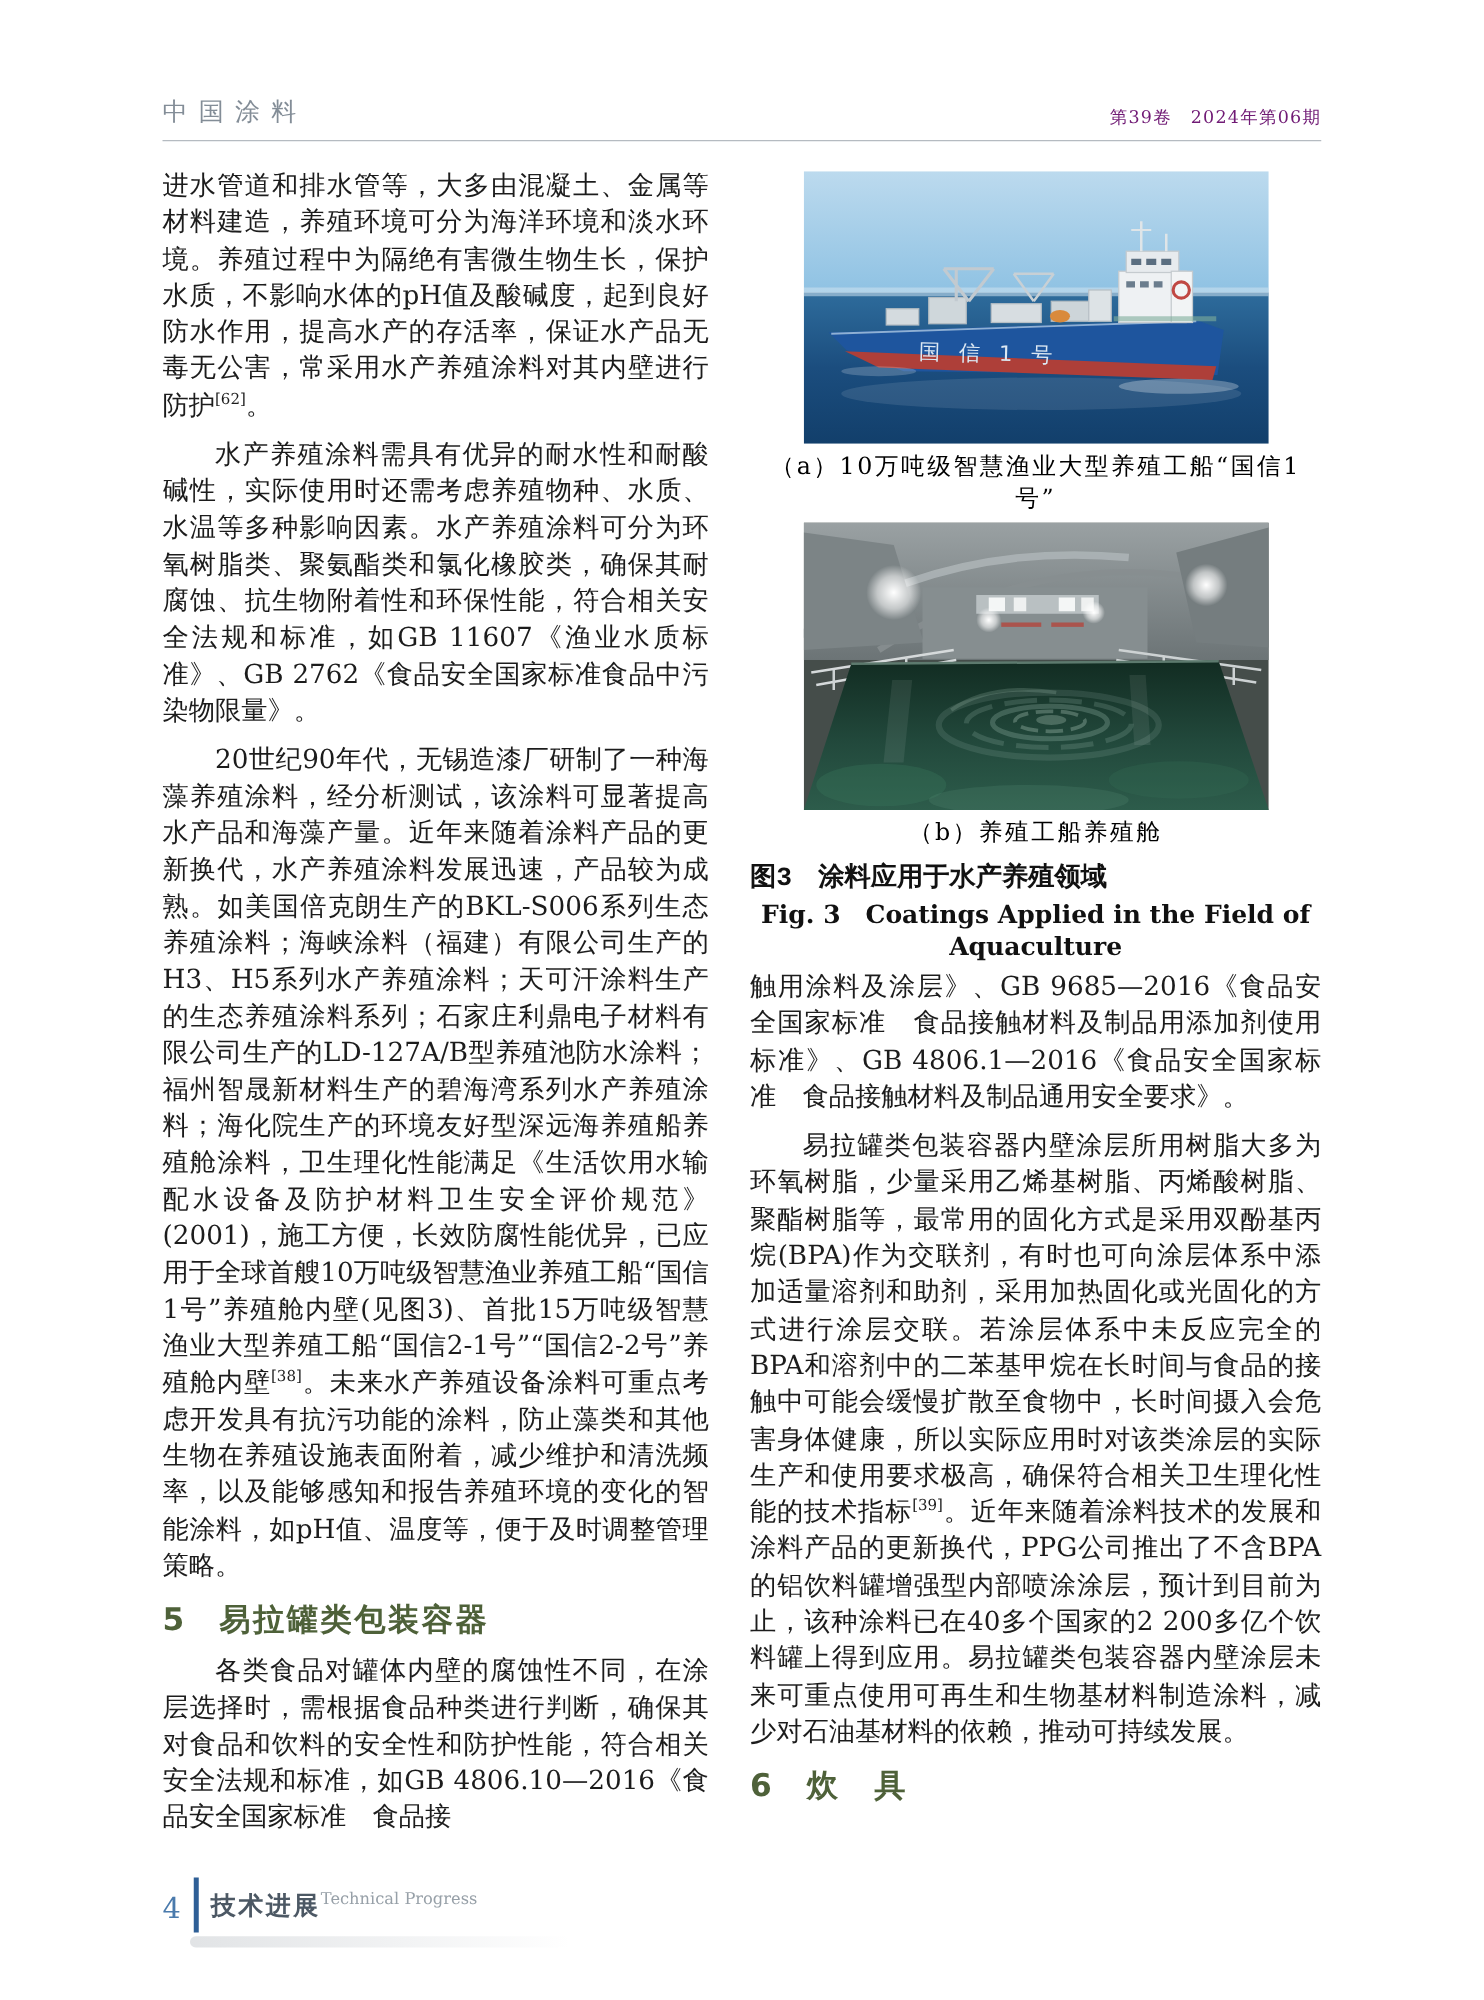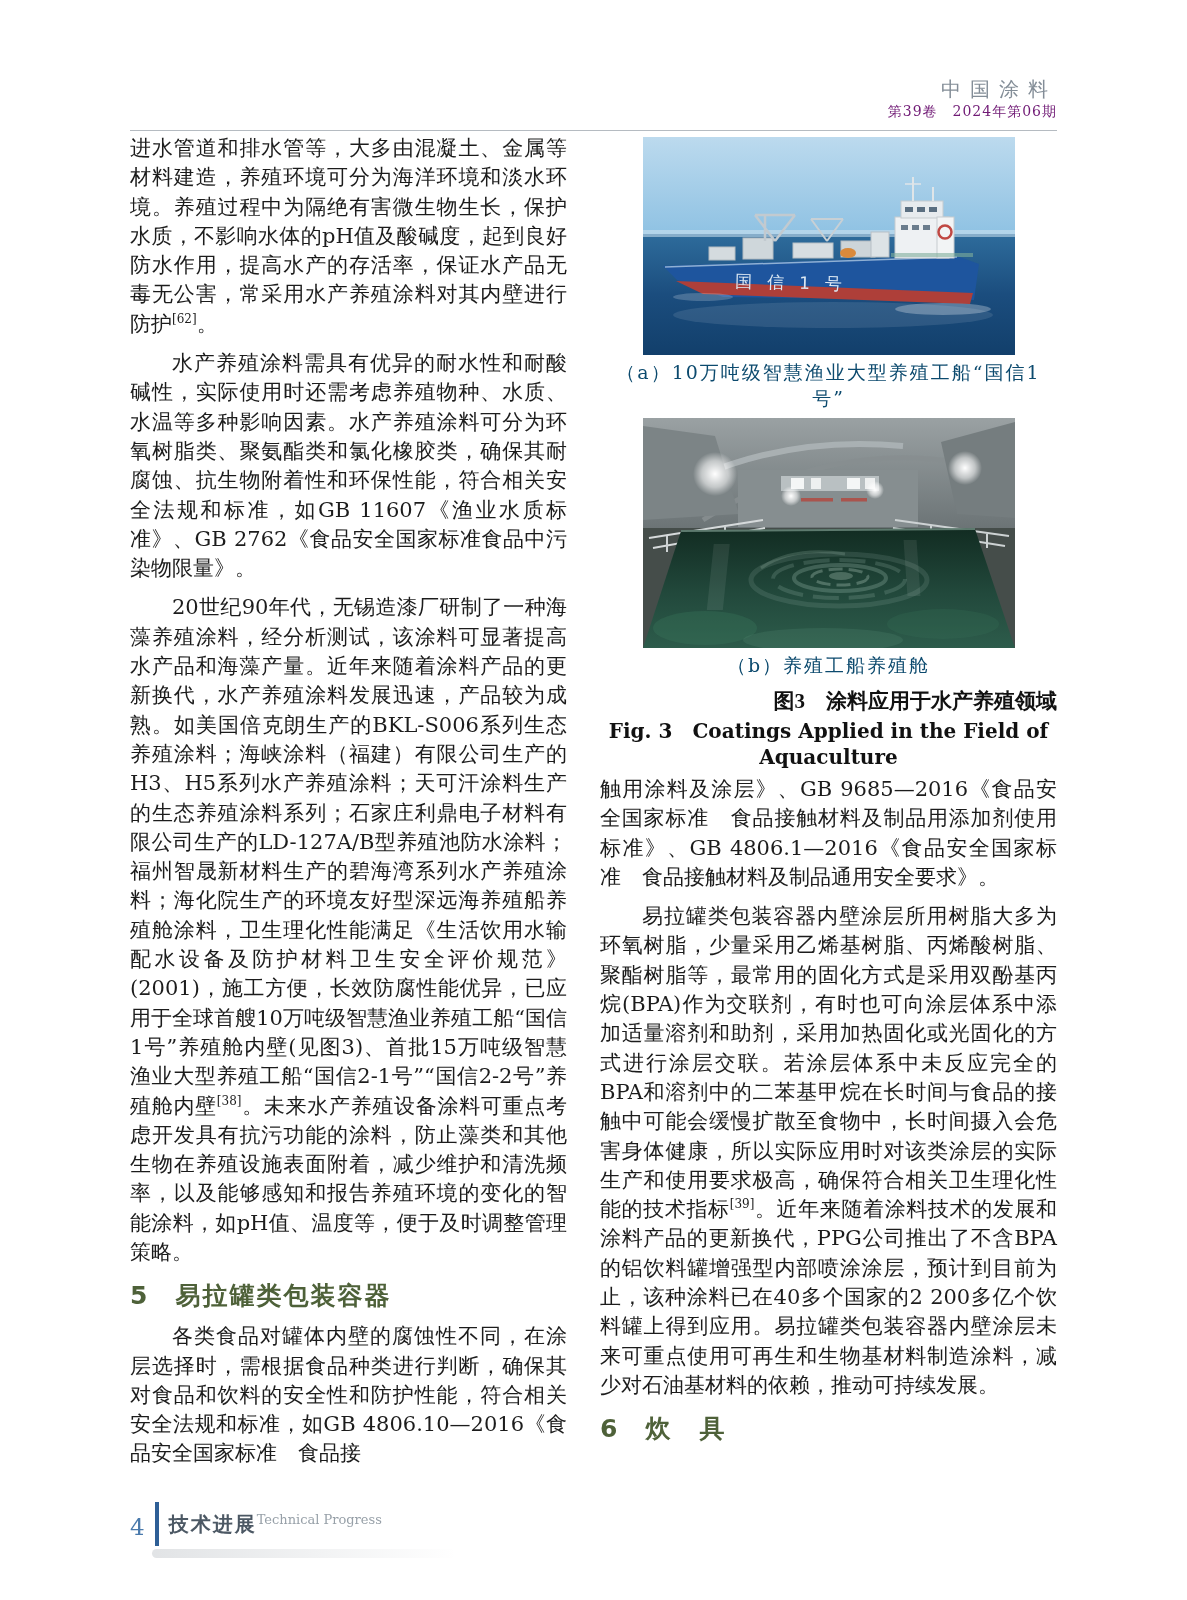--- a/index.html
+++ b/index.html
@@ -1,44 +1,44 @@
 <!DOCTYPE html>
 <html><head>
 <meta charset="utf-8">
 <style>
   html,body{margin:0;padding:0;background:#ffffff;}
   .page{position:relative;width:1187px;height:1600px;background:#ffffff;overflow:hidden;
         font-family:"DejaVu Serif","Liberation Serif",serif;color:#1c1c1c;}
   
   .header{position:absolute;left:130px;top:76px;width:927px;display:flex;
           justify-content:space-between;align-items:flex-end;
-          border-bottom:1.5px solid #b5bbc1;padding-bottom:9px;flex-direction:column;}
+          border-bottom:1.5px solid #b5bbc1;padding-bottom:9px;}
   .journal{font-size:20px;color:#838d97;letter-spacing:9px;}
   .issue{font-size:14px;color:#701a75;letter-spacing:1px;}
   
   .col{position:absolute;width:437px;}
   .col-left{left:130px;top:134px;}
   .col-right{left:600px;top:120px;width:457px;}
   p.body{margin:0;font-size:21px;line-height:29.3px;text-align:justify;
          text-justify:inter-ideograph;color:#1c1c1c;}
   p.indent{text-indent:2em;margin-top:10px;}
   p.body sup{font-size:12px;vertical-align:super;line-height:0;}
   .section-h{display:flex;align-items:baseline;margin:12px 0 10px 0;
              font-family:"DejaVu Sans","Liberation Sans",sans-serif;
              font-weight:bold;color:#4e6139;}
   .section-h .num{font-size:25px;margin-right:28px;}
   .section-h .ttl{font-size:25px;letter-spacing:2px;}
   
   .photo{display:block;margin:0 auto;width:372px;}
   .photo-a{margin-top:17px;}
   .photo-b{margin-top:6px;}
-  .subcap{margin:5px 0 4px 0;text-align:center;font-size:19px;color:#0c4a6e;
+  .subcap{margin:5px 0 4px 0;text-align:center;font-size:19px;color:#000000;
           letter-spacing:2px;}
-  .figcap-cn{margin:8px 0 0 0;text-align:right;font-size:21px;font-weight:bold;
-             font-family:Liberation Serif, serif;color:#111;}
+  .figcap-cn{margin:8px 0 0 0;text-align:left;font-size:21px;font-weight:bold;
+             font-family:Liberation Mono, monospace;color:#111;}
   .figcap-en{margin:3px 0 6px 0;text-align:center;font-size:20px;font-weight:bold;
              font-family:"DejaVu Serif","Liberation Serif",serif;color:#111;}
   
   .footer{position:absolute;left:130px;top:1502px;display:flex;align-items:center;}
   .pageno{font-size:23px;color:#4a7aac;margin-right:10px;margin-top:6px;}
   .fdiv{width:4px;height:44px;background:#2e5f96;margin-right:10px;}
   .ftxt{display:flex;flex-direction:row;justify-content:center;}
   .fcn{font-family:"DejaVu Sans","Liberation Sans",sans-serif;font-weight:bold;
        font-size:20px;color:#4c5864;letter-spacing:2px;}
   .fen{font-size:13px;color:#97a0a8;margin-top:1px;}

